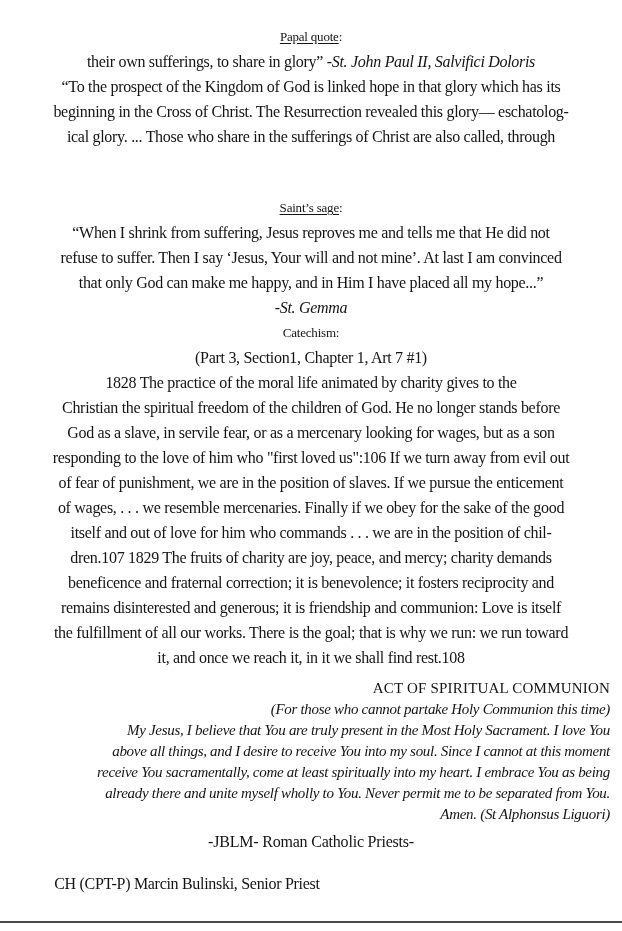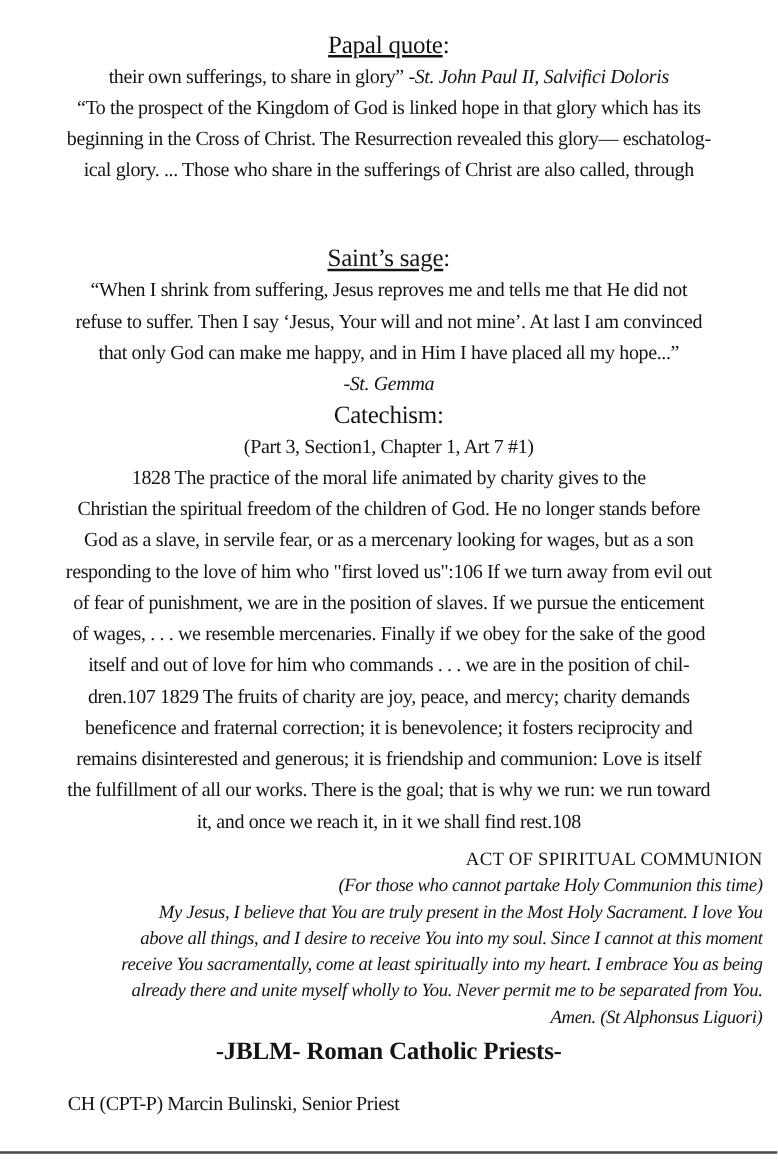--- a/index.html
+++ b/index.html
@@ -19,41 +19,41 @@
     padding: 24px 12px 0 12px;
     text-align: center;
   }
   
   .main {
     font-size: 16px;
     line-height: 25px;
     letter-spacing: -0.3px;
     white-space: pre-line;
   }
-  .heading { font-size: 20px; line-height: 25px; letter-spacing: -0.2px; }
+  .heading { font-size: 13px; line-height: 25px; letter-spacing: -0.2px; }
   .heading .u { text-decoration: underline; text-underline-offset: 2px; }
   .italic { font-style: italic; }
 
   .sec-saint { margin-top: 46px; }
   .sec-catechism { }
 
   
   .sec-communion { margin-top: 8px; text-align: right; }
   .communion-heading { font-size: 15px; line-height: 21px; letter-spacing: 0.2px; }
   .communion-sub, .communion-body {
     font-size: 15px;
     line-height: 21px;
     letter-spacing: -0.3px;
     white-space: pre-line;
     font-style: italic;
   }
 
   
   .sec-priests { margin-top: 6px; }
-  .priests-heading { font-size: 20px; line-height: 21px; letter-spacing: -0.2px; font-weight: bold; }
+  .priests-heading { font-size: 16px; line-height: 21px; letter-spacing: -0.2px; }
   .prow {
     position: relative;
     text-align: left;
     padding-left: 20px;
     font-size: 16px;
     line-height: 21px;
     letter-spacing: -0.3px;
     white-space: pre-wrap;
   }
   .prow .pcol-right { position: absolute; top: 0; white-space: pre-wrap; }

